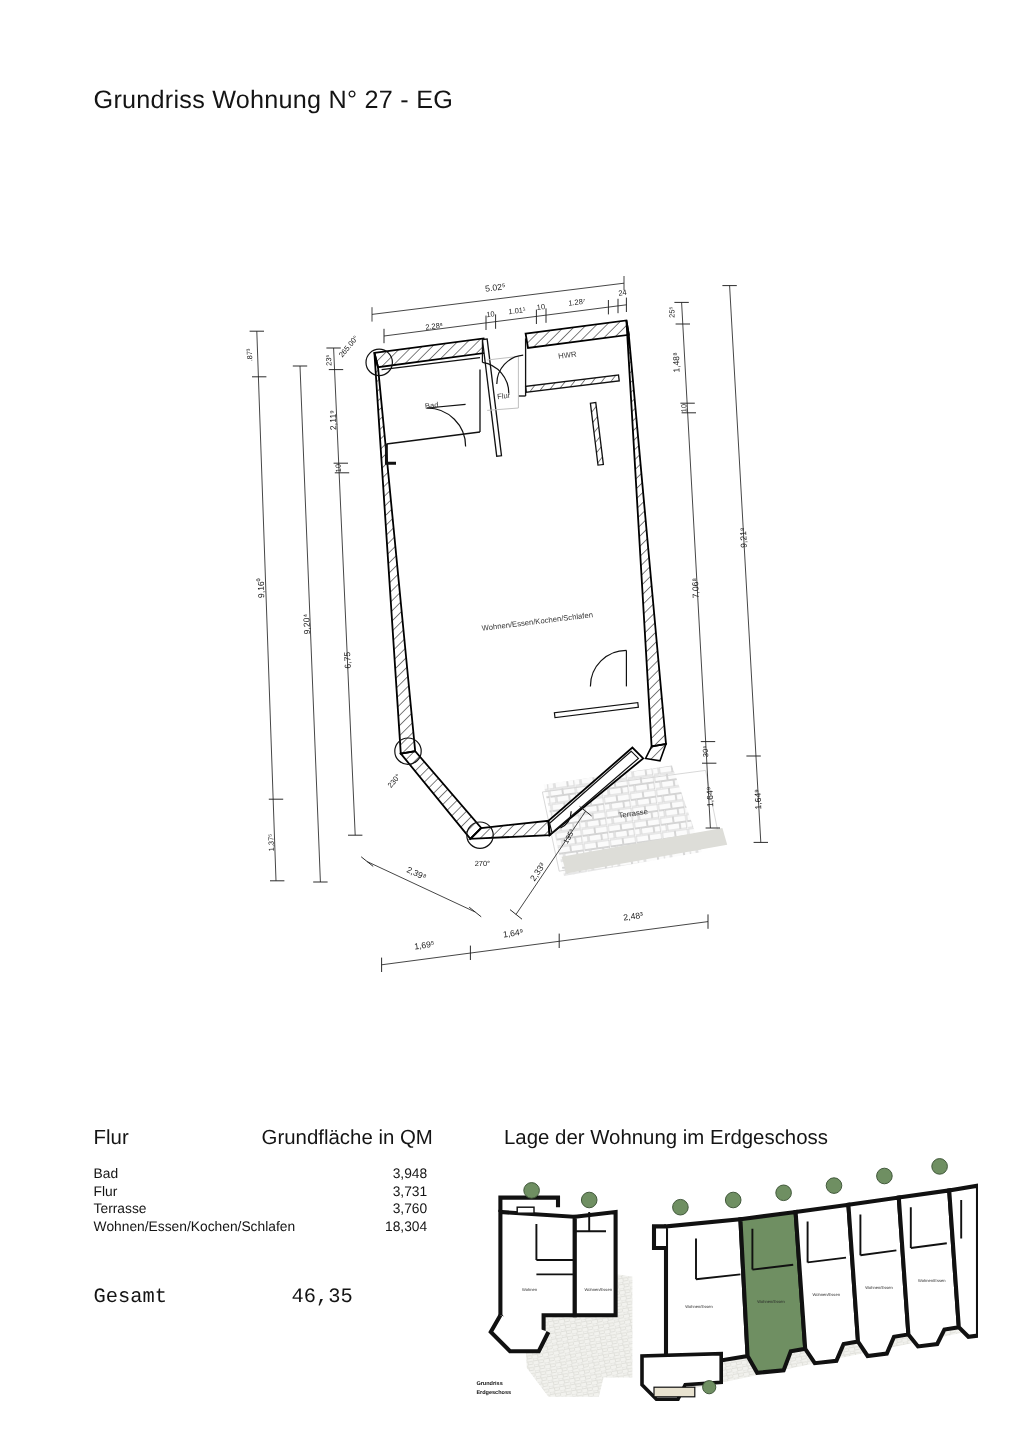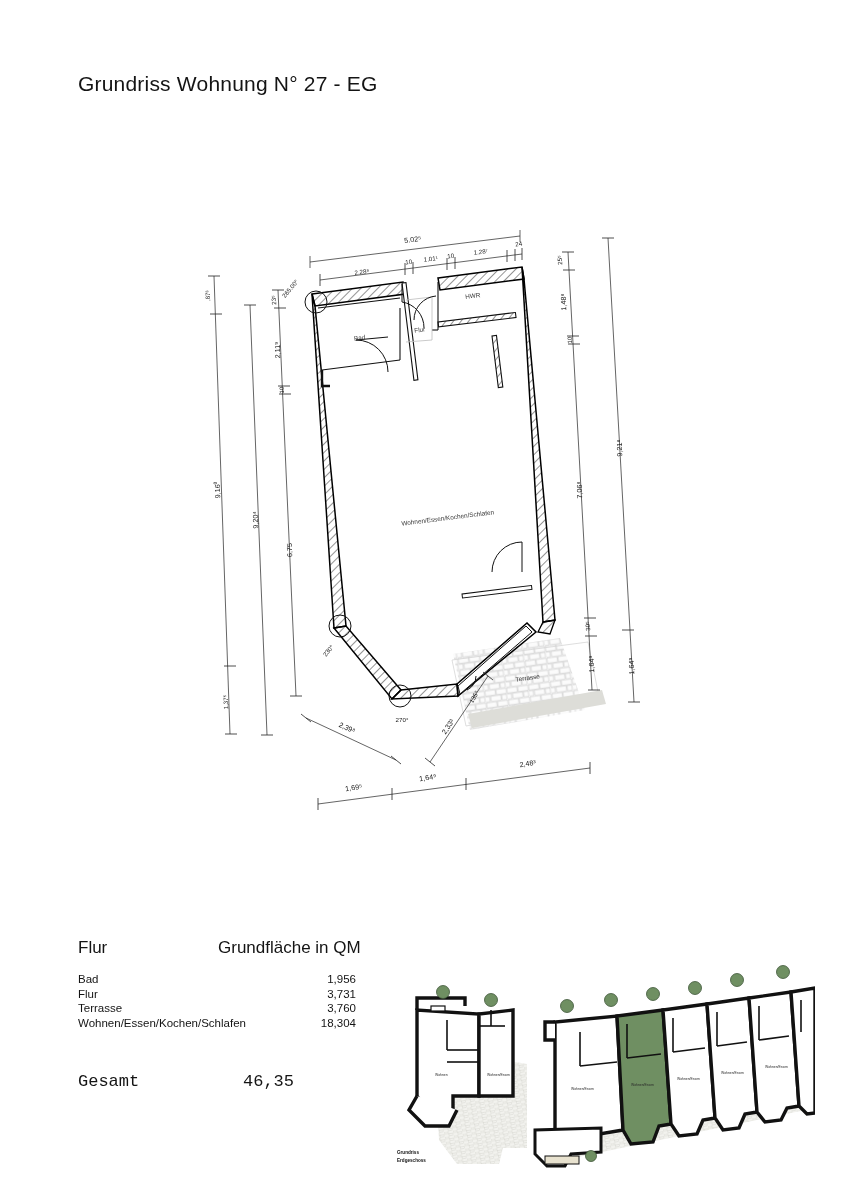--- a/index.html
+++ b/index.html
@@ -248,41 +248,42 @@
   </div>
 
   <div id="areas">
     <div class="hdr">
       <div class="c1">Flur</div>
       <div>Grundfläche in QM</div>
     </div>
     <div class="rowlist">
       <div class="r">
         <div class="nm">Bad</div>
-        <div class="vl">1,956</div>
+        <div class="vl">3,948</div>
       </div>
       <div class="r">
         <div class="nm">Flur</div>
         <div class="vl">3,731</div>
       </div>
       <div class="r">
         <div class="nm">Terrasse</div>
         <div class="vl">3,760</div>
       </div>
       <div class="r">
         <div class="nm">Wohnen/Essen/Kochen/Schlafen</div>
         <div class="vl">18,304</div>
       </div>
     </div>
     <div class="total">
       <div class="nm">Gesamt</div>
       <div>46,35</div>
     </div>
   </div>
 
+  <div id="loc-title">Lage der Wohnung im Erdgeschoss</div>
 
   <div id="loc-stage">
     <svg width="420" height="210" viewBox="0 0 420 210">
       <defs>
         <pattern id="pave2" width="9" height="5" patternUnits="userSpaceOnUse" patternTransform="rotate(-10)">
           <rect width="9" height="5" fill="#f2f2ee"></rect>
           <rect x="0" y="0" width="4" height="2" fill="none" stroke="#d0d0c9" stroke-width="0.4"></rect>
           <rect x="4.6" y="2.4" width="4" height="2" fill="none" stroke="#d0d0c9" stroke-width="0.4"></rect>
         </pattern>
       </defs>

